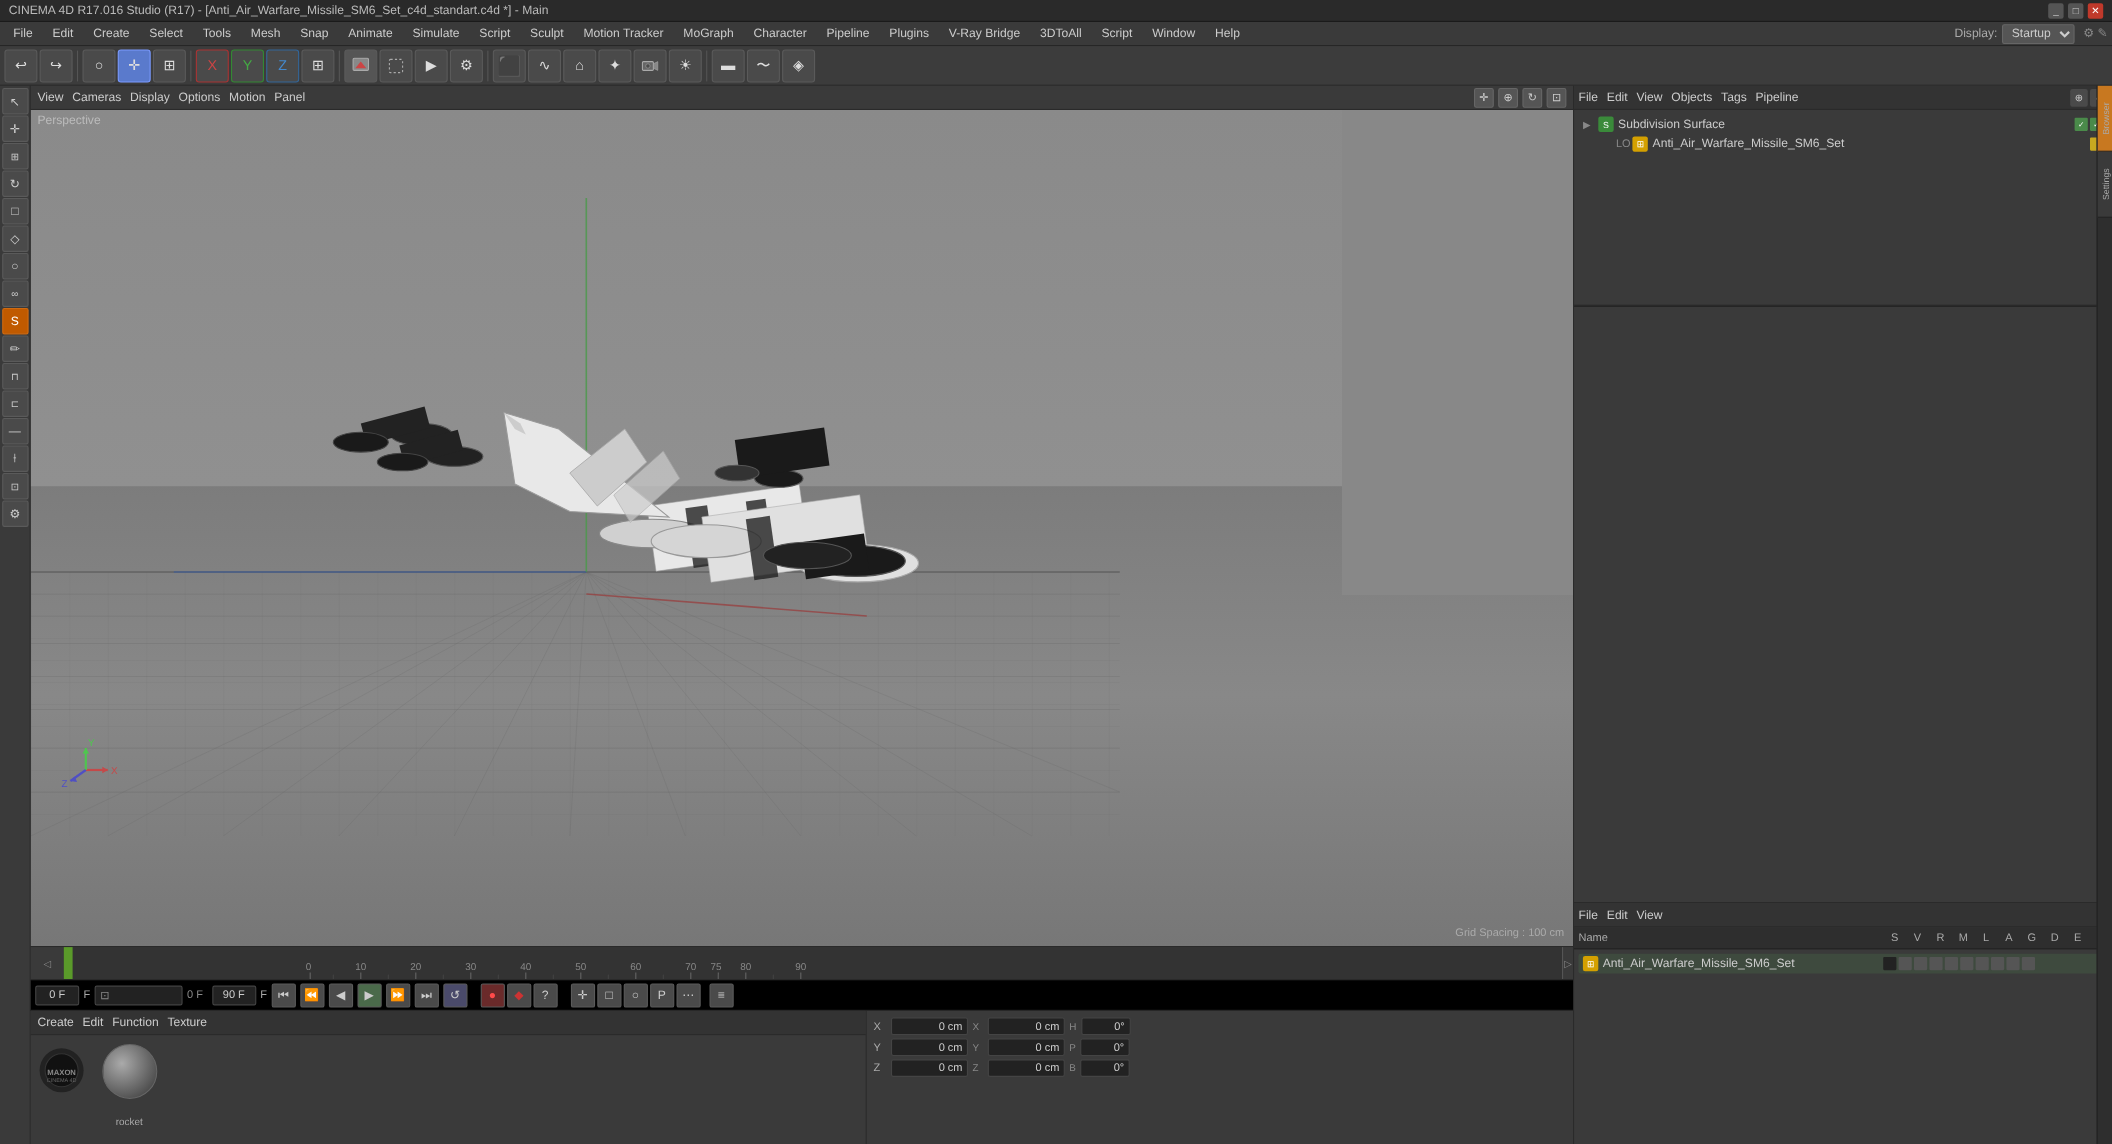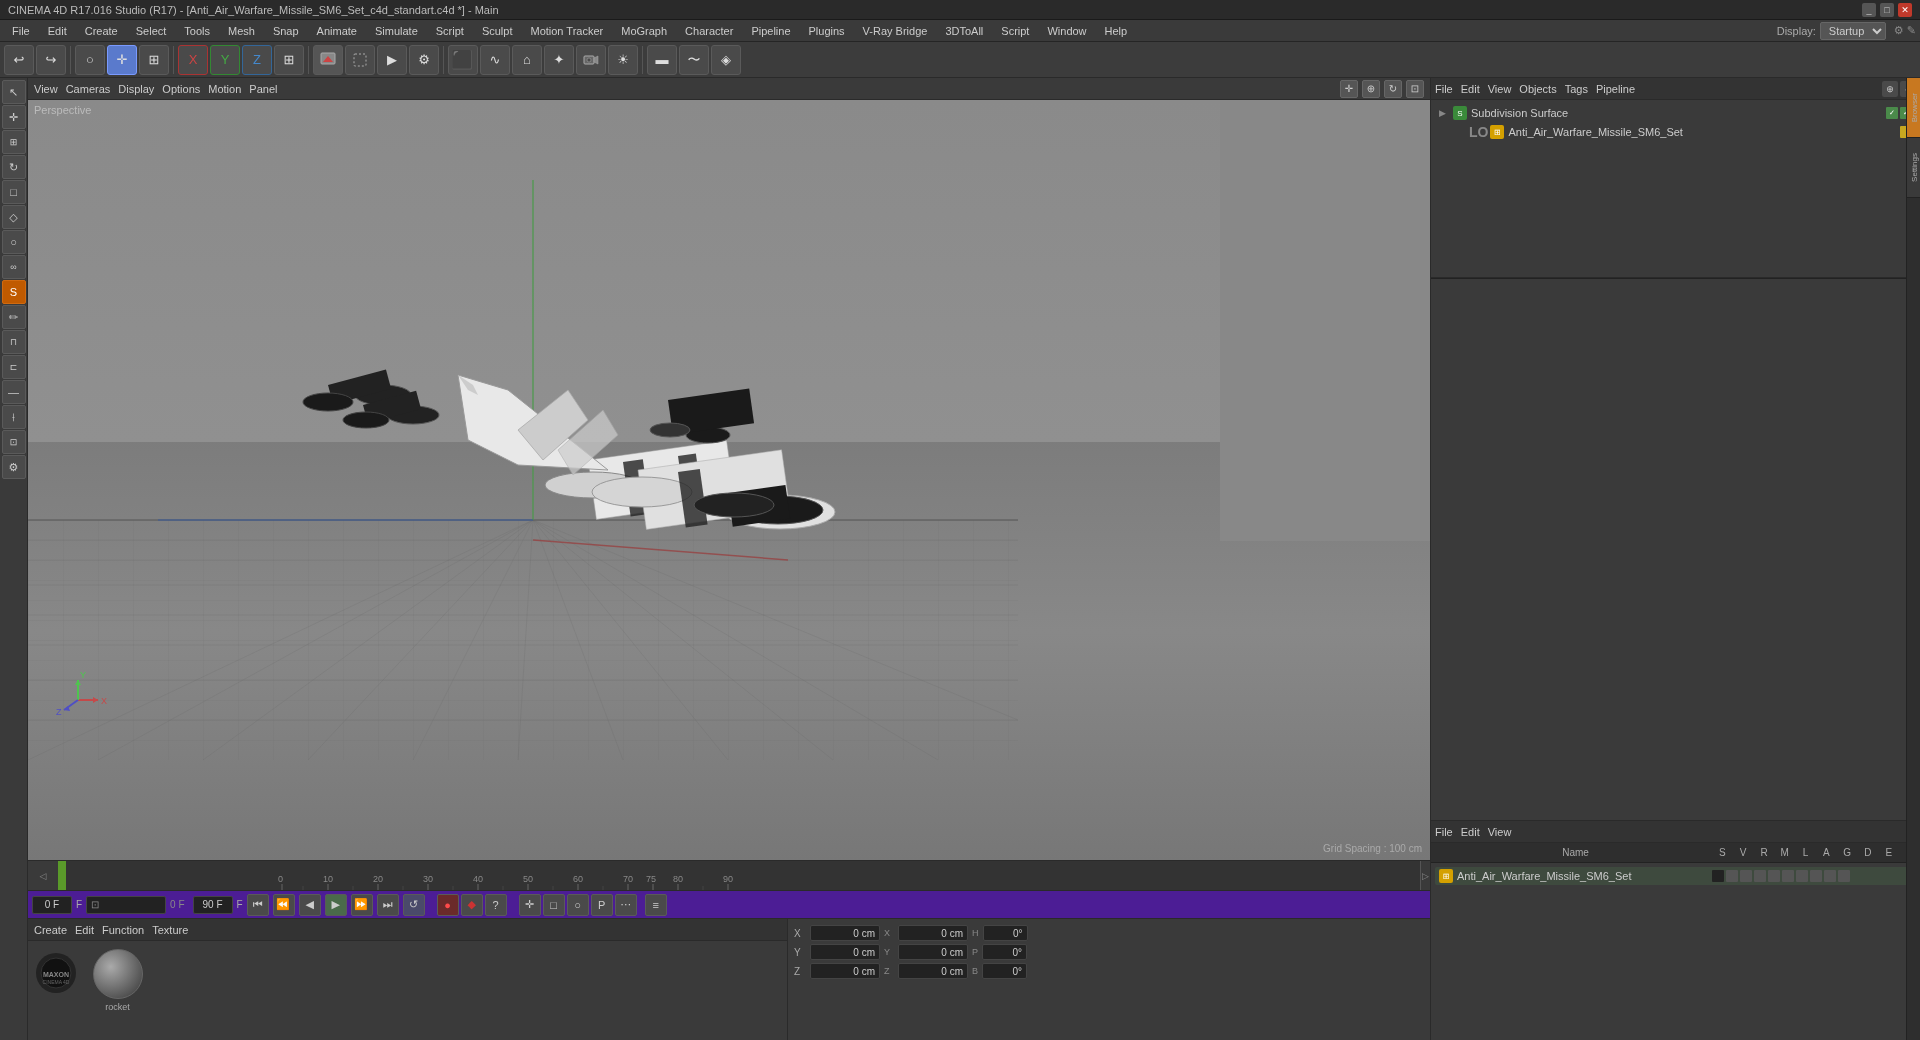--- a/index.html
+++ b/index.html
@@ -270,21 +270,21 @@
       background: #333;
       border-bottom: 1px solid #2a2a2a;
       position: relative;
       display: flex;
       align-items: center;
     }
 
     
     #transport {
       height: 28px;
-      background: #4c1d95;
+      background: #000000;
       border-bottom: 1px solid #2a2a2a;
       display: flex;
       align-items: center;
       padding: 0 4px;
       gap: 4px;
     }
     .transport-btn {
       width: 22px; height: 22px;
       background: #4a4a4a;
       border: 1px solid #5a5a5a;
@@ -331,21 +331,21 @@
       display: flex;
       align-items: flex-start;
       padding: 8px;
       gap: 6px;
     }
     .material-slot {
       width: 55px;
       display: flex;
       flex-direction: column;
       align-items: center;
-      gap: 3px;
+      gap: 16px;
     }
     .material-preview {
       width: 50px; height: 50px;
       border-radius: 50%;
       background: radial-gradient(circle at 35% 35%, #888, #222);
       border: 1px solid #666;
       cursor: pointer;
     }
     .material-name {
       font-size: 9px;
@@ -437,21 +437,21 @@
       height: 20px;
       background: #2e2e2e;
       display: flex;
       align-items: center;
       padding: 0 4px;
       border-bottom: 1px solid #222;
     }
     .col-header {
       font-size: 10px; color: #aaa;
     }
-    .col-header.name { flex: 1; text-align: center; }
+    .col-header.name { flex: 1; }
     .col-header.flags { width: 200px; display: flex; gap: 8px; }
     .col-flag { font-size: 10px; color: #aaa; width: 20px; text-align: center; }
 
     
     #scene-svg {
       position: absolute;
       top: 0; left: 0;
       width: 100%; height: 100%;
     }
 
@@ -904,21 +904,21 @@
           <span class="obj-name">Subdivision Surface</span>
           <div class="obj-flags">
             <div class="obj-flag checkmark">✓</div>
             <div class="obj-flag checkmark">✓</div>
           </div>
         </div>
 
         <div class="tree-item" style="padding-left:20px;">
           <span class="expand-icon"></span>
           <div style="display:flex;align-items:center;gap:2px;">
-            <span style="font-size:14px;color:#888;font-weight:bold;">LO</span>
+            <span style="font-size:10px;color:#888;">LO</span>
             <div class="obj-icon yellow">⊞</div>
           </div>
           <span class="obj-name">Anti_Air_Warfare_Missile_SM6_Set</span>
           <div class="obj-flags">
             <div class="obj-flag yellow-sq"></div>
           </div>
         </div>
       </div>
     </div>
 

